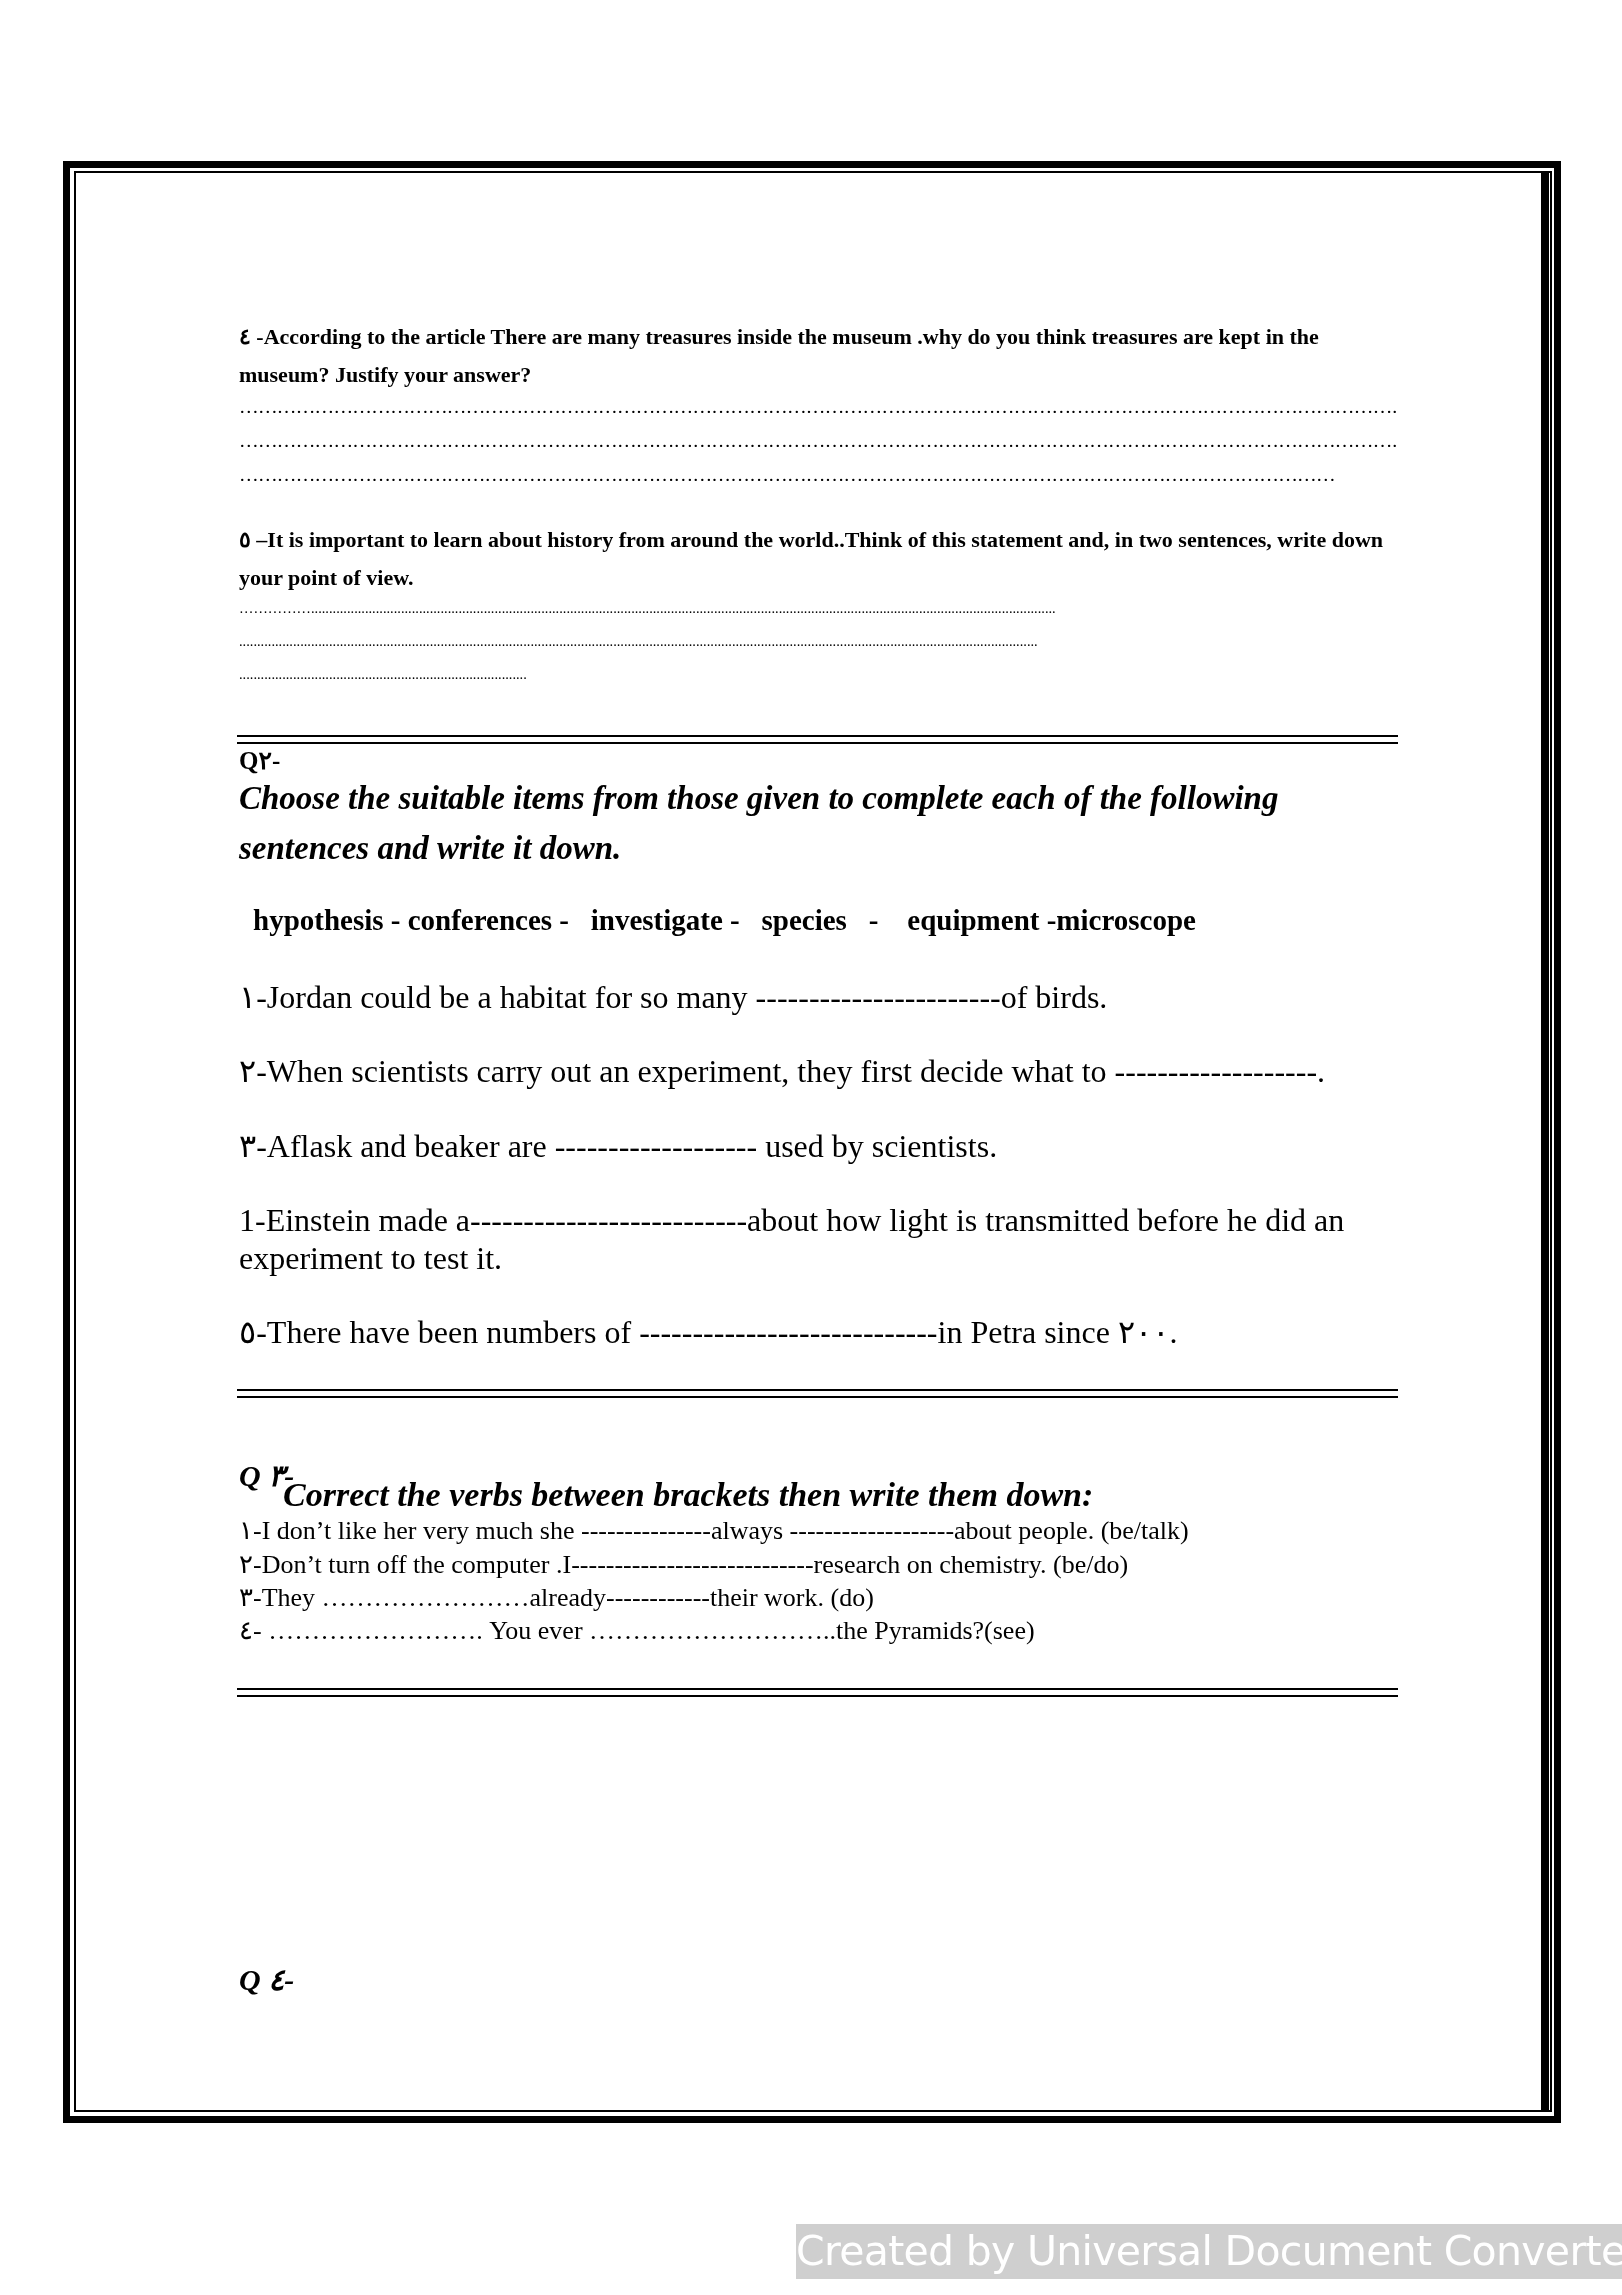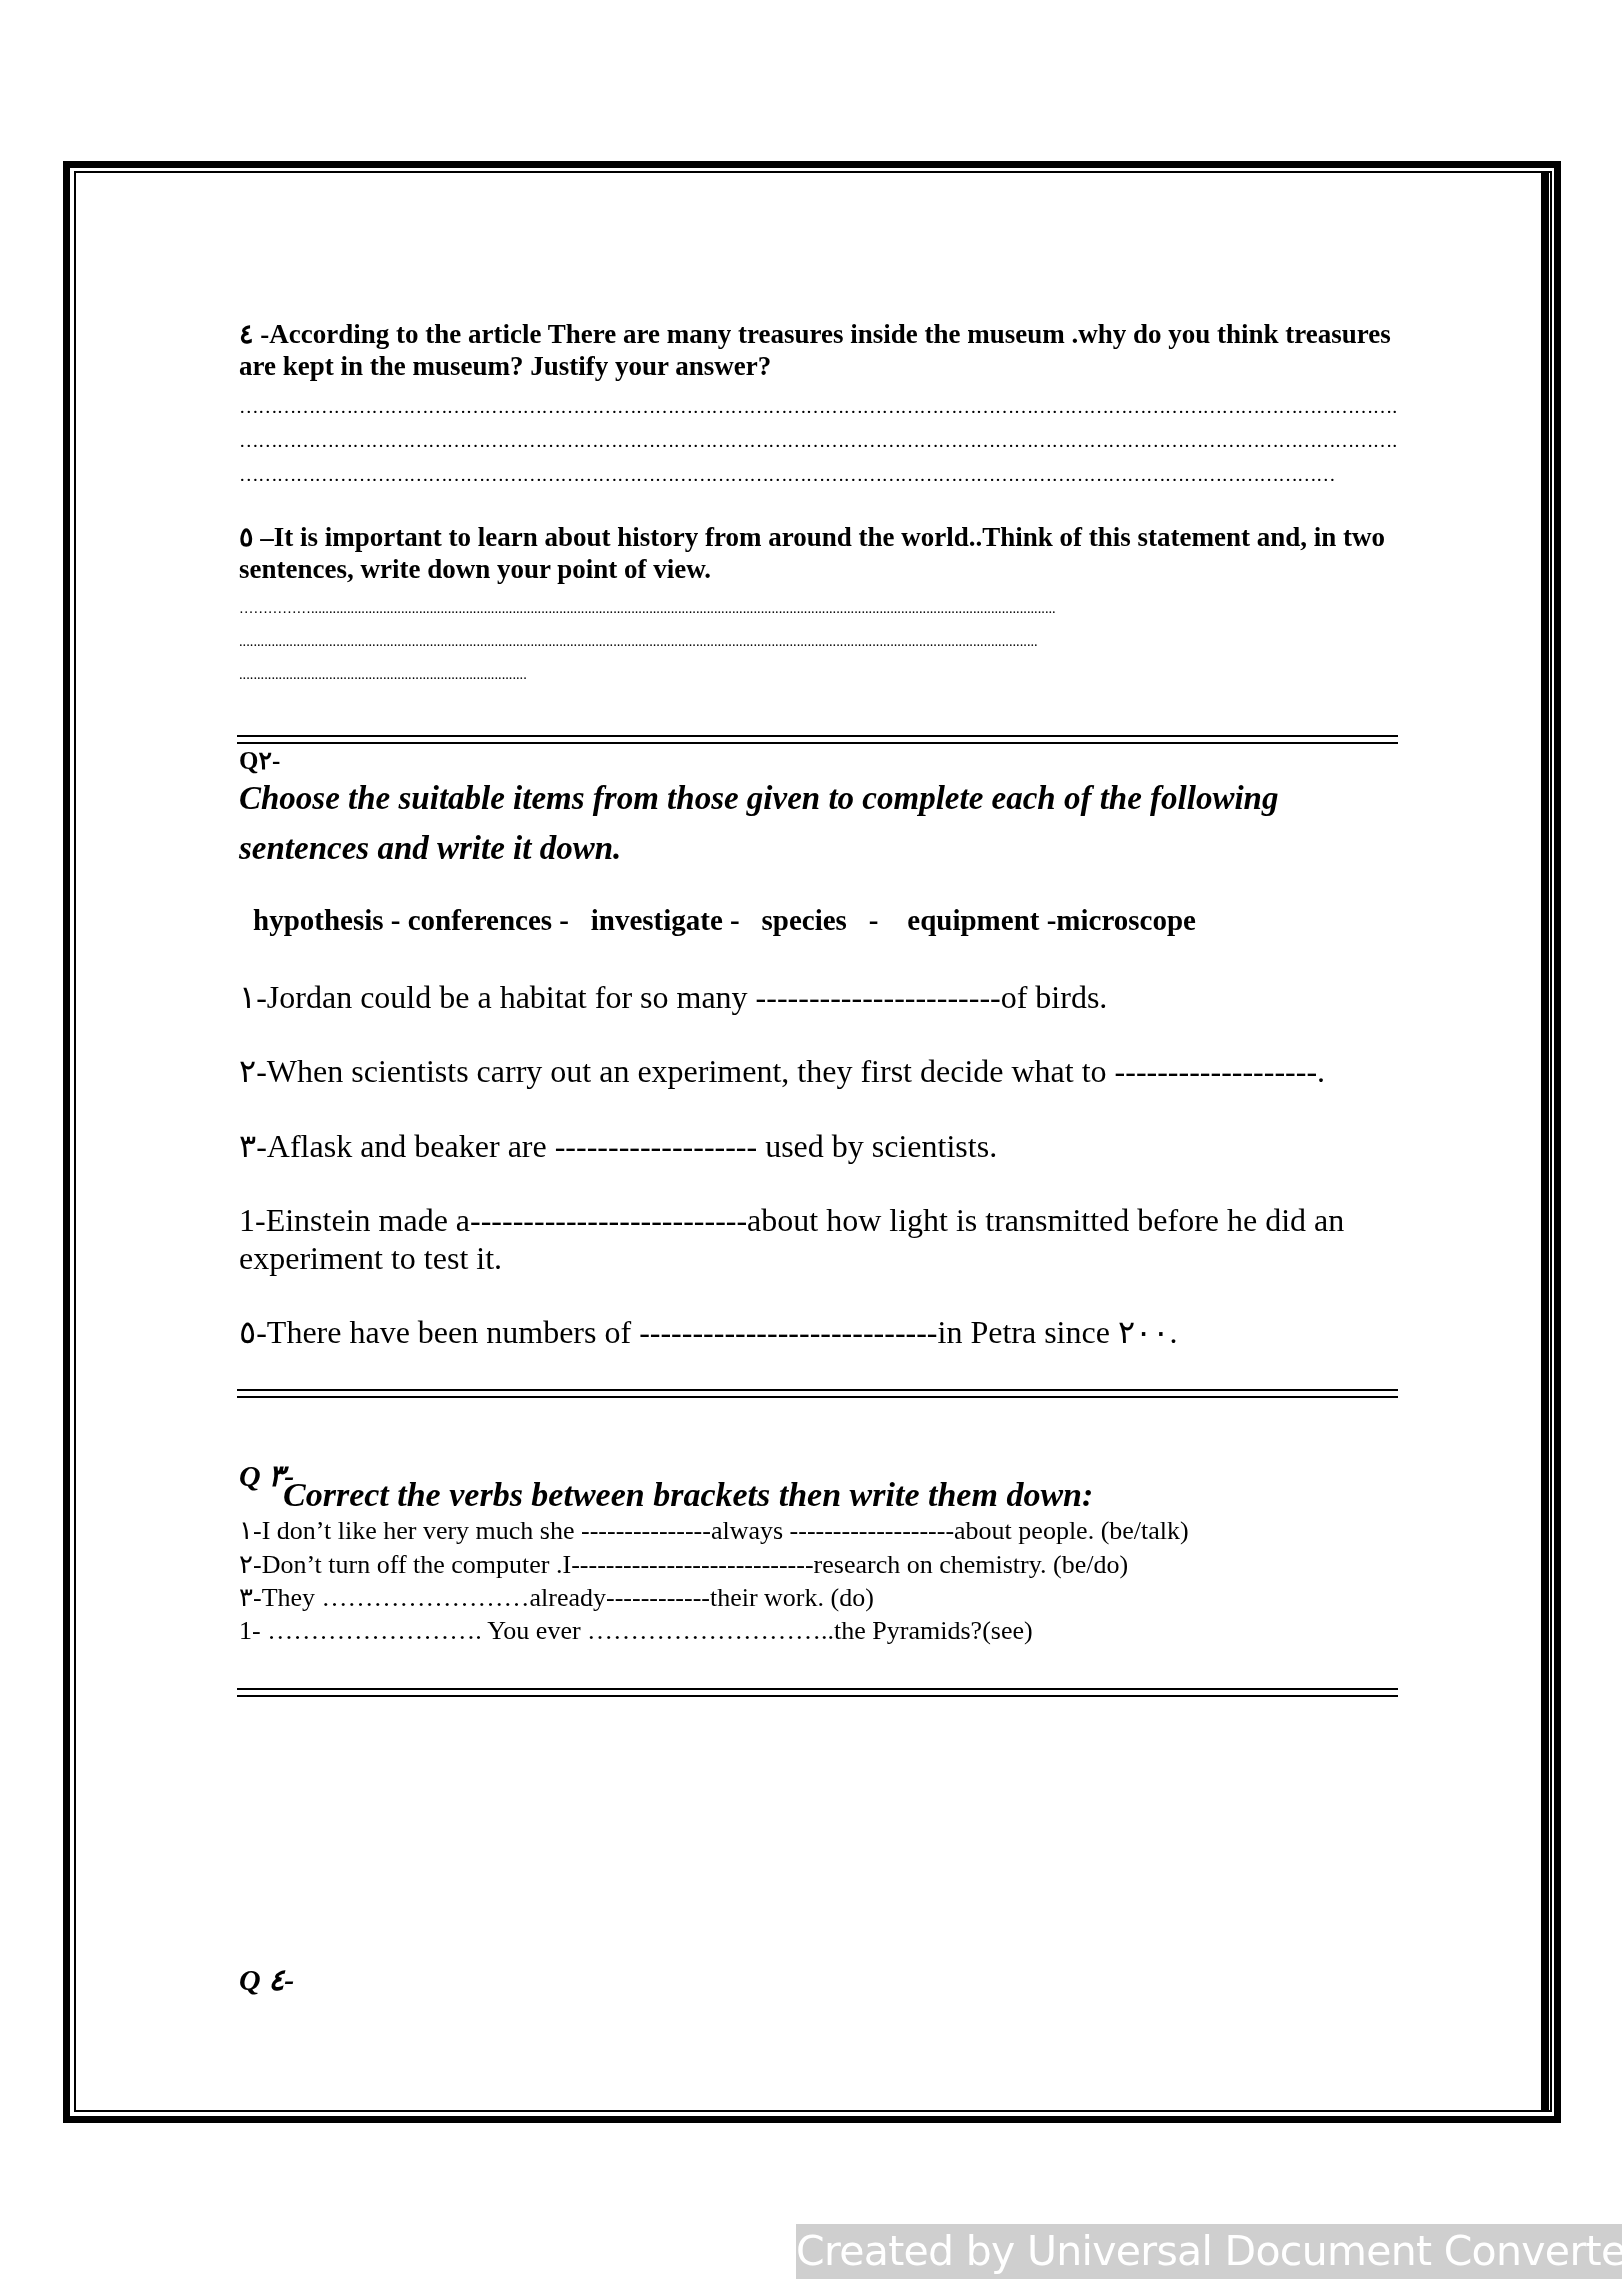--- a/index.html
+++ b/index.html
@@ -4,21 +4,21 @@
 <style>
   html, body { margin: 0; padding: 0; background: #ffffff; }
   body { width: 1623px; height: 2295px; position: relative; overflow: hidden; font-family: "Liberation Serif", serif; color: #000; }
 
   .frame-outer { position: absolute; left: 63px; top: 161px; width: 1498px; height: 1962px; border: 7.9px solid #000; box-sizing: border-box; }
   .frame-inner { position: absolute; left: 74px; top: 171px; width: 1478px; height: 1941px; border: 2.6px solid #000; box-sizing: border-box; }
   
   .frame-right-thick { position: absolute; left: 1541px; top: 171px; width: 7.9px; height: 1941px; background:#000; }
 
   .block { position: absolute; left: 239px; width: 1158px; }
-  .q-bold { font-family: "Liberation Serif", serif; font-weight: bold; font-size: 27px; line-height: 32px; }
+  .q-bold { font-family: "Liberation Serif", serif; font-weight: bold; font-size: 22px; line-height: 38px; }
   .dots { font-family: "Liberation Serif", serif; font-size: 19.6px; line-height: 34px; letter-spacing: -0.7px; white-space: nowrap; overflow: hidden; }
   .dots-small { font-size: 14.4px; letter-spacing: 0px; line-height: 33px; }
 
   .rule { position: absolute; left: 237px; width: 1161px; height: 9.2px; border-top: 2.6px solid #000; border-bottom: 2.6px solid #000; box-sizing: border-box; }
 
   .qnum { font-family: "Liberation Serif", serif; font-weight: bold; font-size: 25px; }
   .qnum-italic { font-style: italic; font-size: 30px; }
   .instruction { font-family: "Liberation Serif", serif; font-weight: bold; font-style: italic; font-size: 33px; line-height: 50px; }
   .wordbank { font-family: "Liberation Serif", serif; font-weight: bold; font-size: 29px; white-space: pre; }
   .item { font-family: "Liberation Serif", serif; font-size: 32px; line-height: 38px; white-space: pre-wrap; }
@@ -63,20 +63,20 @@
 <div class="block item" style="top:1201px;">1-Einstein made a--------------------------about how light is transmitted before he did an experiment to test it.</div>
 <div class="block item" style="top:1313px;">٥-There have been numbers of ----------------------------in Petra since ٢٠٠.</div>
 
 <div class="rule" style="top:1389px;"></div>
 
 <div class="block qnum qnum-italic" style="top:1450px;margin-top:8px;">Q ٣-</div>
 <div class="block instruction-2" style="top:1475px;margin-left:44px;">Correct the verbs between brackets then write them down:</div>
 <div class="block item item-tight" style="top:1514px;">١-I don’t like her very much she ---------------always -------------------about people. (be/talk)</div>
 <div class="block item item-tight" style="top:1548px;">٢-Don’t turn off the computer .I----------------------------research on chemistry. (be/do)</div>
 <div class="block item item-tight" style="top:1581px;">٣-They ……………………already------------their work. (do)</div>
-<div class="block item item-tight" style="top:1614px;">1- ……………………. You ever ………………………..the Pyramids?(see)</div>
+<div class="block item item-tight" style="top:1614px;">٤- ……………………. You ever ………………………..the Pyramids?(see)</div>
 
 <div class="rule" style="top:1688px;"></div>
 
 <div class="block qnum qnum-italic" style="top:1962px;">Q ٤-</div>
 
 <div class="watermark">Created by Universal Document Converter</div>
 
 
 </body></html>

